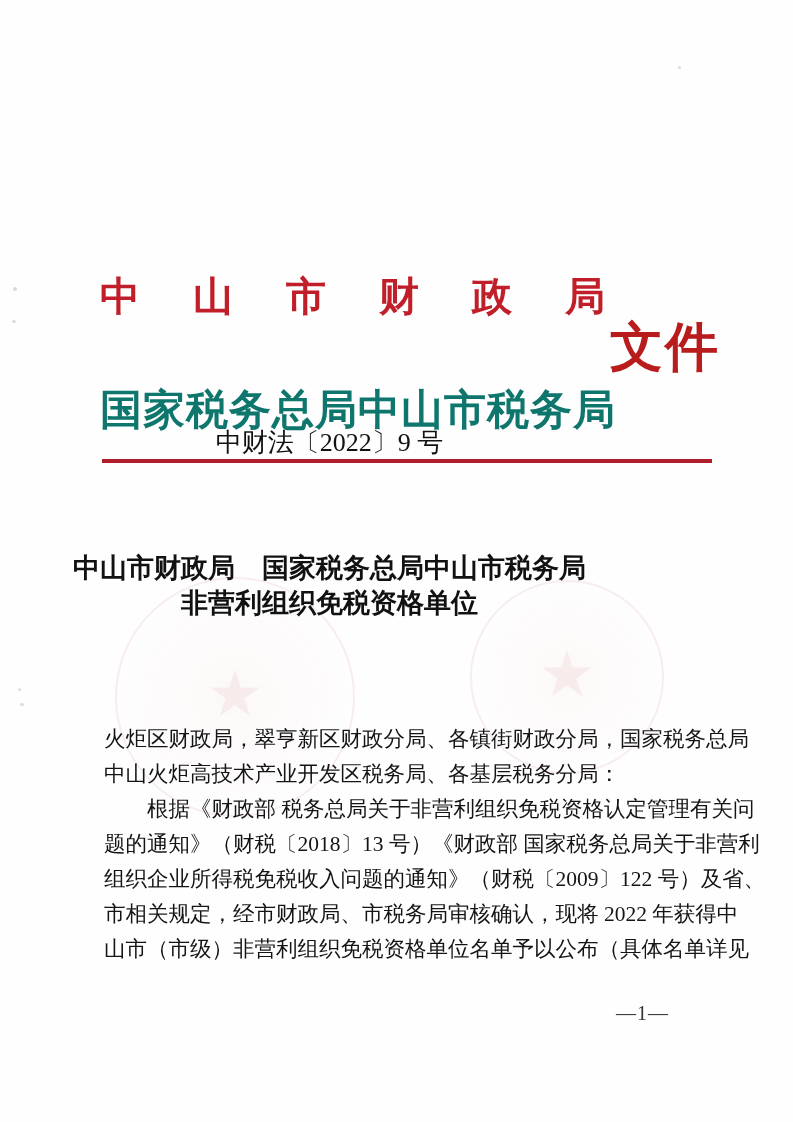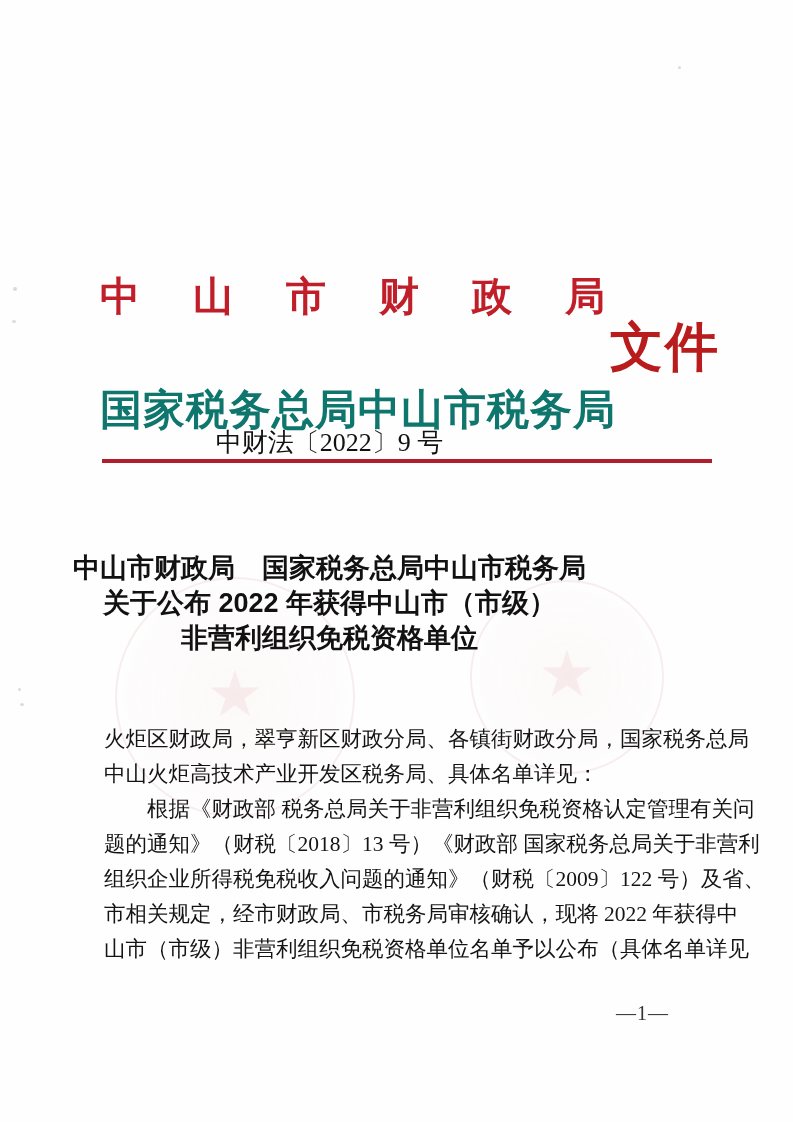--- a/index.html
+++ b/index.html
@@ -109,27 +109,26 @@
   <div class="agency-line2" id="agency2" style="color: #0f766e; margin-top: 37px;">国家税务总局中山市税务局</div>
 
   <div class="doc-suffix" id="docsuffix" style="color: #b91c1c;">文件</div>
 
   <div class="doc-number">中财法〔2022〕9 号</div>
 
   <div class="red-rule" id="redrule" style="background: rgb(176, 30, 43);"></div>
 
   <div class="title-block">
     <div>中山市财政局　国家税务总局中山市税务局</div>
-    <div>关于公布 2022 年获得中山市（市级）</div>
     <div>非营利组织免税资格单位</div>
   </div>
 
   <div class="body-block">
     <div class="body-line">火炬区财政局，翠亨新区财政分局、各镇街财政分局，国家税务总局</div>
-    <div class="body-line">中山火炬高技术产业开发区税务局、具体名单详见：</div>
+    <div class="body-line">中山火炬高技术产业开发区税务局、各基层税务分局：</div>
     <div class="body-line indent">根据《财政部 税务总局关于非营利组织免税资格认定管理有关问</div>
     <div class="body-line">题的通知》（财税〔2018〕13 号）《财政部 国家税务总局关于非营利</div>
     <div class="body-line">组织企业所得税免税收入问题的通知》（财税〔2009〕122 号）及省、</div>
     <div class="body-line">市相关规定，经市财政局、市税务局审核确认，现将 2022 年获得中</div>
     <div class="body-line">山市（市级）非营利组织免税资格单位名单予以公布（具体名单详见</div>
   </div>
 
   <div class="page-number">—1—</div>
 
   <div class="speck" style="left:13px;top:287px;width:4px;height:4px;"></div>

